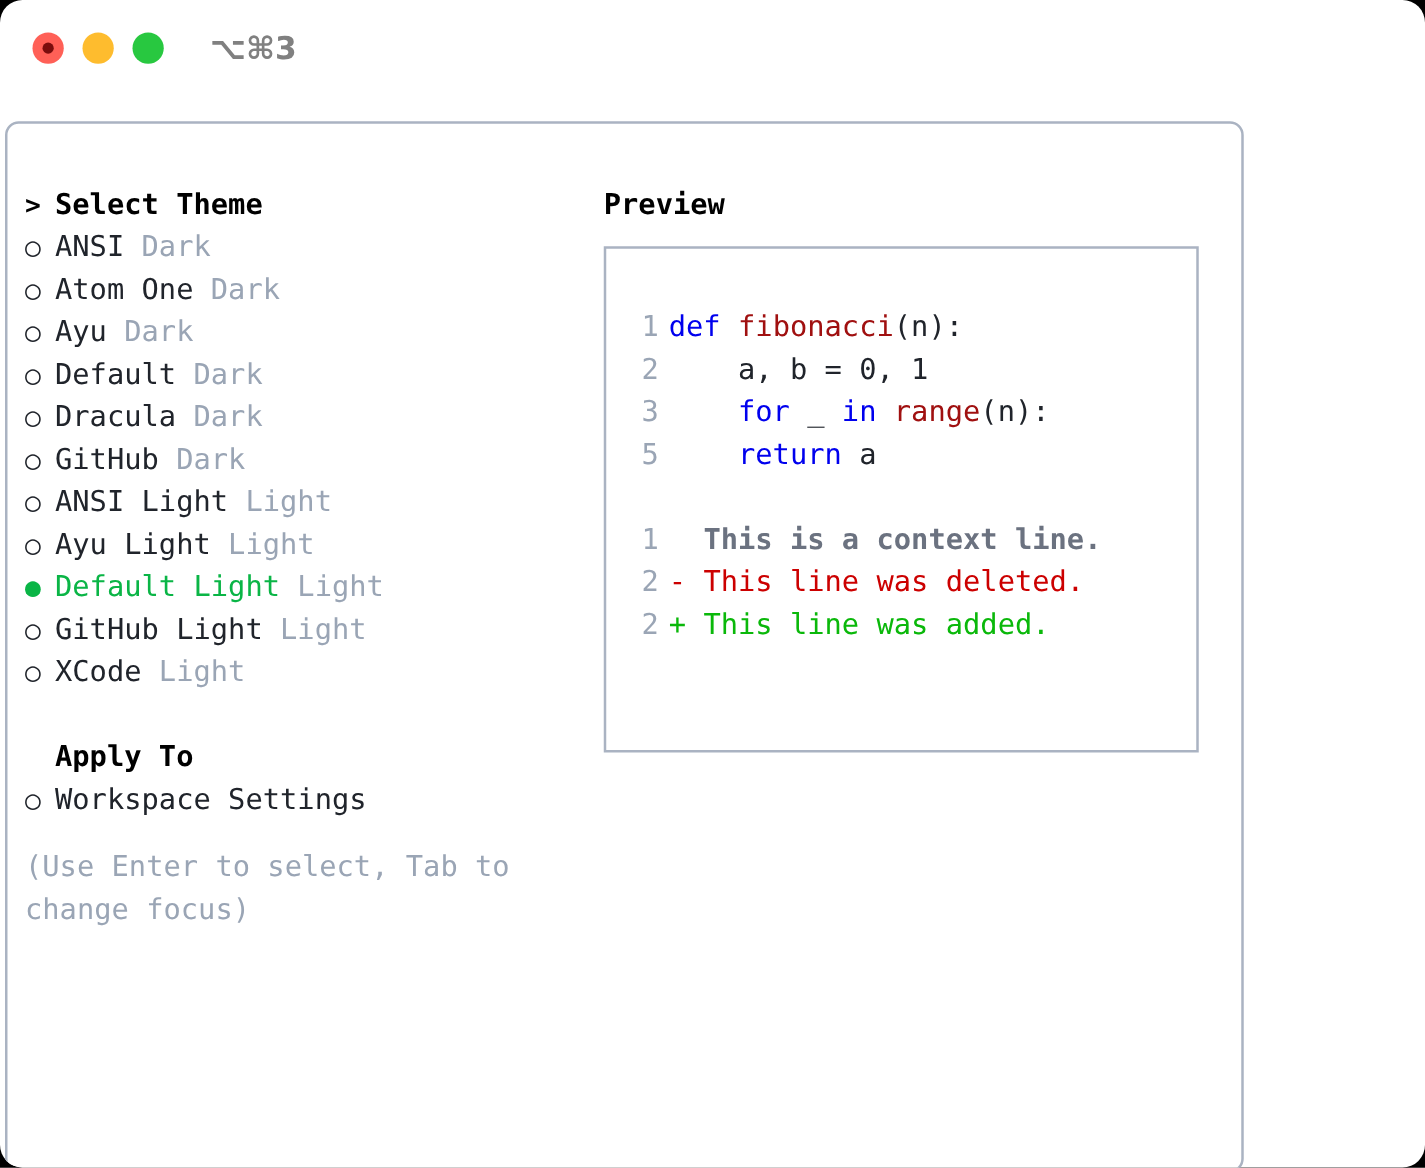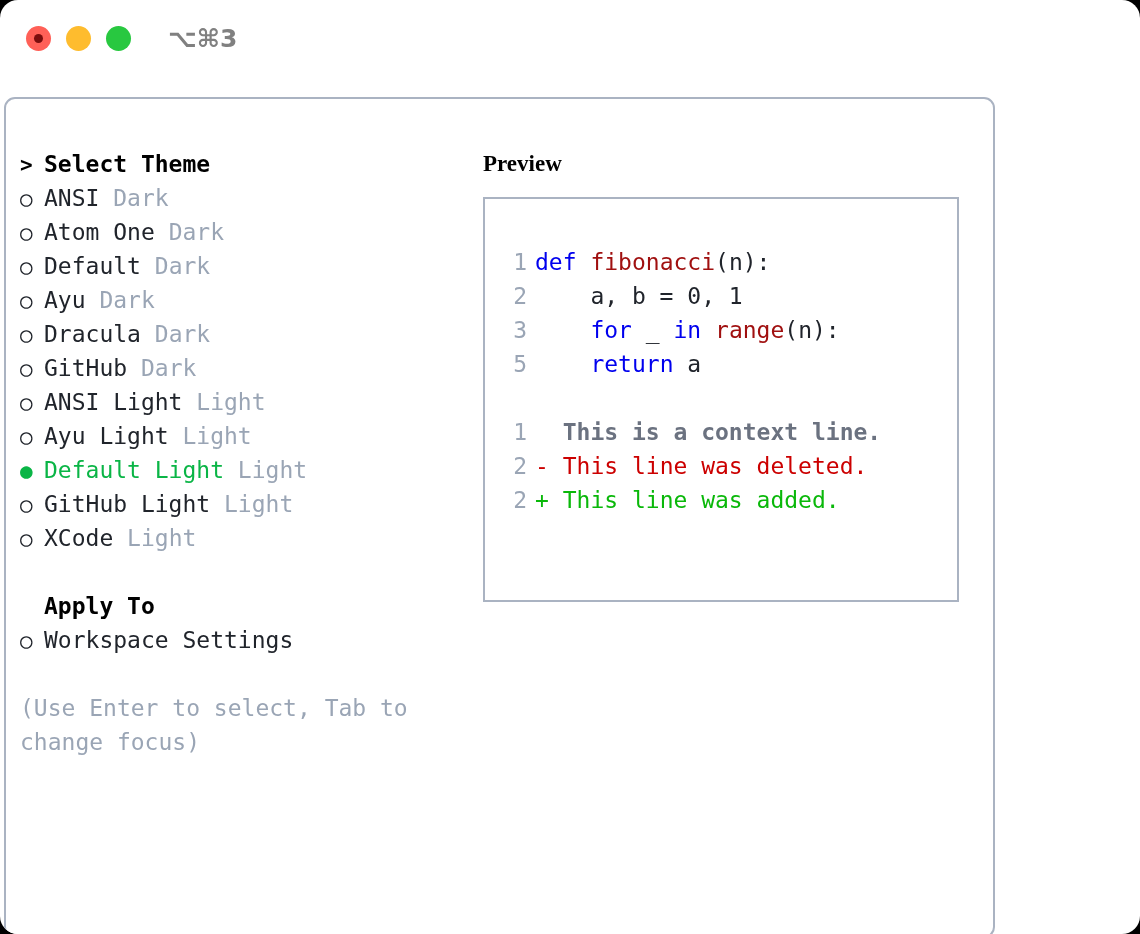--- a/index.html
+++ b/index.html
@@ -105,40 +105,39 @@
   .row.selected,
   .row.selected .marker,
   .row.selected .name { color: #0ab546; }
 
   .tag {
     color: #9aa5b5;
   }
   .spacer { height: 34px; }
 
   #hint {
-    margin-top: 34px;
+    margin-top: 20px;
     font-size: 23px;
     line-height: 34px;
     color: #9aa5b5;
     width: 410px;
   }
 
   
   #right-col {
     position: absolute;
     left: 477px;
     top: 48px;
     width: 500px;
   }
   #preview-title {
     font-size: 23px;
     font-weight: bold;
     color: #000000;
     line-height: 34px;
-    font-family: Liberation Serif, serif;
   }
   #preview-box {
     margin-top: 16px;
     width: 476px;
     height: 405px;
     border: 2px solid #aab3c2;
     box-sizing: border-box;
     background: #ffffff;
     padding: 46px 0 0 16px;
   }
@@ -179,22 +178,22 @@
 
     <div id="left-col">
 
       <div class="row section-head">
         <span class="marker">&gt;</span><span>Select Theme</span>
       </div>
 
       <div id="theme-items">
           <div class="row"><span class="marker">○</span><span class="name">ANSI</span><span class="tag"> Dark</span></div>
           <div class="row"><span class="marker">○</span><span class="name">Atom One</span><span class="tag"> Dark</span></div>
+          <div class="row"><span class="marker">○</span><span class="name">Ayu</span><span class="tag"> Dark</span></div>
           <div class="row"><span class="marker">○</span><span class="name">Default</span><span class="tag"> Dark</span></div>
-          <div class="row"><span class="marker">○</span><span class="name">Ayu</span><span class="tag"> Dark</span></div>
           <div class="row"><span class="marker">○</span><span class="name">Dracula</span><span class="tag"> Dark</span></div>
           <div class="row"><span class="marker">○</span><span class="name">GitHub</span><span class="tag"> Dark</span></div>
           <div class="row"><span class="marker">○</span><span class="name">ANSI Light</span><span class="tag"> Light</span></div>
           <div class="row"><span class="marker">○</span><span class="name">Ayu Light</span><span class="tag"> Light</span></div>
           <div class="row selected"><span class="marker">●</span><span class="name">Default Light</span><span class="tag"> Light</span></div>
           <div class="row"><span class="marker">○</span><span class="name">GitHub Light</span><span class="tag"> Light</span></div>
           <div class="row"><span class="marker">○</span><span class="name">XCode</span><span class="tag"> Light</span></div>
         </div>
 
       <div class="spacer"></div>

